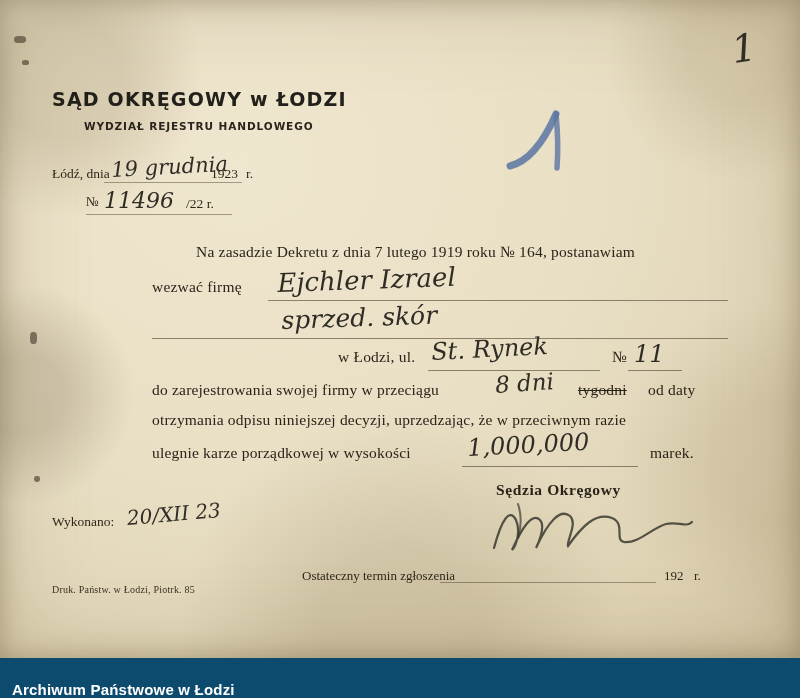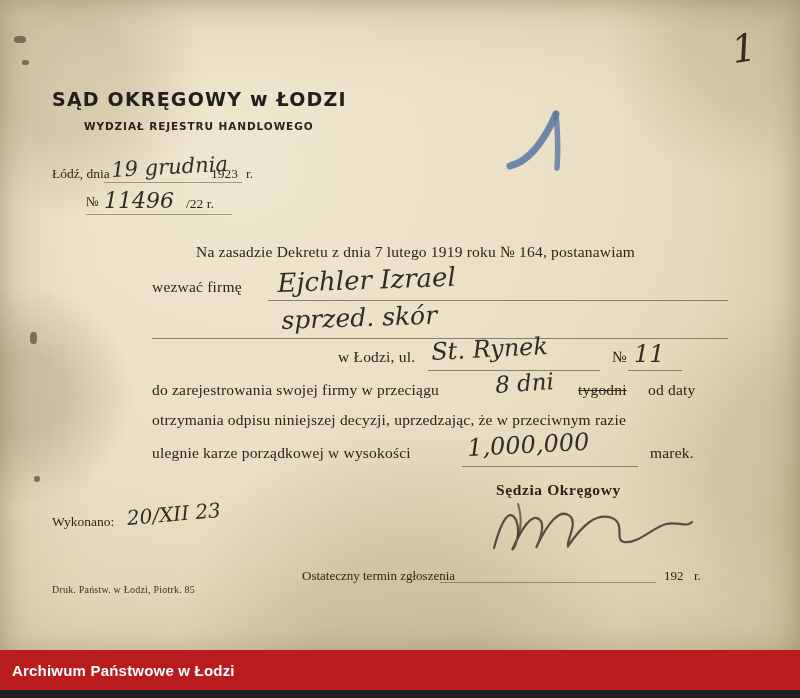--- a/index.html
+++ b/index.html
@@ -148,26 +148,26 @@
   
   .signature {
     position: absolute;
     pointer-events: none;
   }
 
   
   #caption-bar {
     position: absolute;
     left: 0;
-    bottom: 8px;
+    bottom: 0;
     width: 800px;
     height: 40px;
-    background: #b91c1c;
+    background: #0c4a6e;
     display: flex;
-    align-items: center;
+    align-items: flex-end;
   }
   #caption-text {
     color: #ffffff;
     font-family: "Liberation Sans", sans-serif;
     font-size: 15px;
     font-weight: bold;
     padding-left: 12px;
     letter-spacing: .2px;
   }
 </style>

